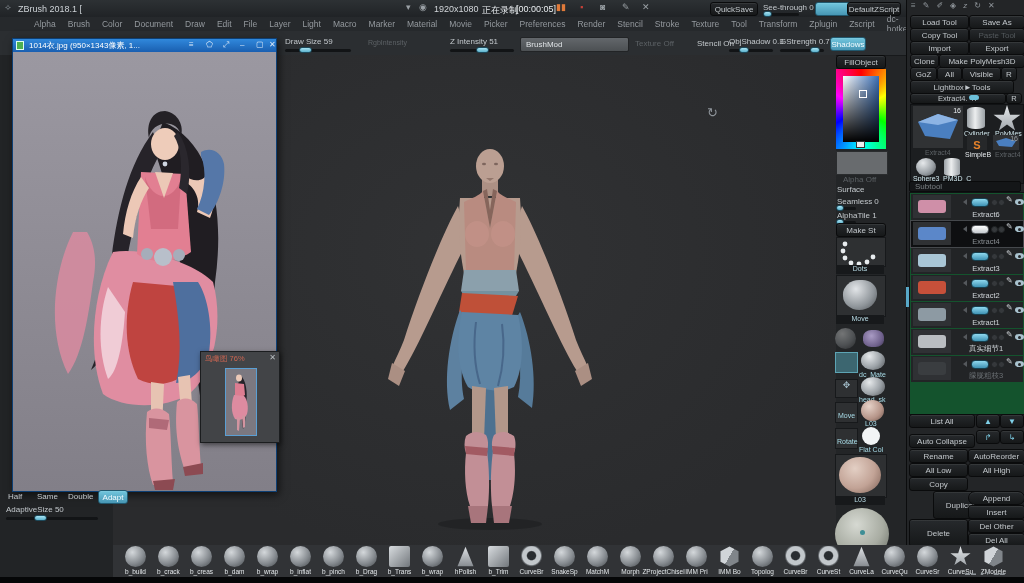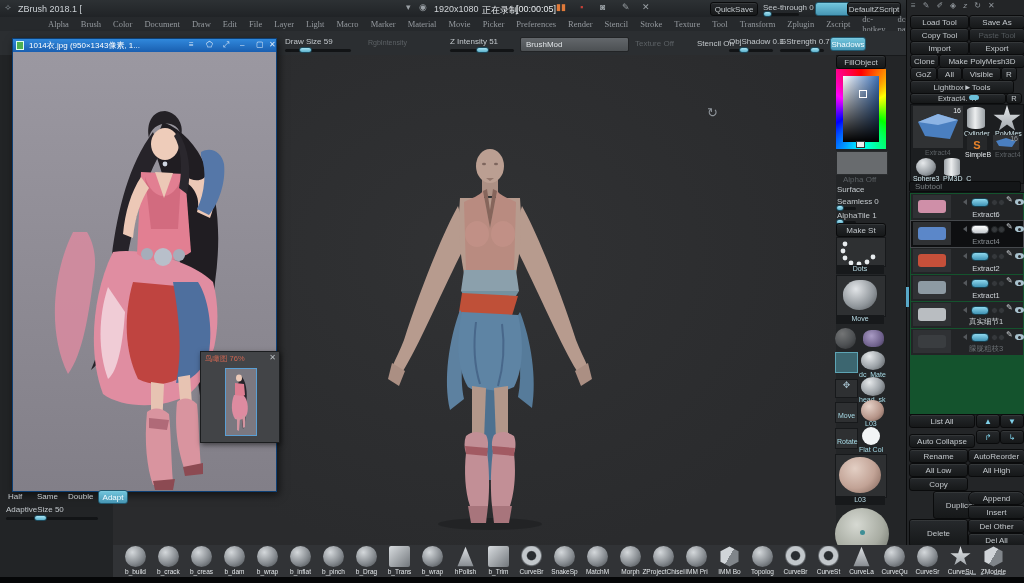--- a/index.html
+++ b/index.html
@@ -16,21 +16,21 @@
   .btn.dim{color:#53585c;}
   .btn.cyan{background:linear-gradient(#72c6de,#4796b4);color:#f1fbff;border-color:#21586e;}
   .btn.tall{height:26px;}
   .secbar{position:absolute;height:11px;background:#141618;border:1px solid #0a0b0c;border-radius:2px;
        color:#7b8084;font-size:8px;display:flex;align-items:center;padding-left:5px;}
   .slider{position:absolute;height:3px;background:#121416;border-radius:2px;}
   .slider i{position:absolute;top:-2px;height:6px;width:13px;background:linear-gradient(#a8e4f4,#5cb2cc);border-radius:3px;border:1px solid #1d4a5c;box-sizing:border-box;}
   
   #titlebar{position:absolute;left:0;top:0;width:1024px;height:17px;background:linear-gradient(#2d3134,#202326);border-bottom:1px solid #101214;}
   #titlebar .glyph{position:absolute;top:2px;font-size:9px;color:#9aa0a5;}
-  #menubar{position:absolute;left:0;top:17px;width:906px;height:14px;background:#26292c;display:flex;align-items:center;gap:12px;padding-left:48px;box-sizing:border-box;font-family:Liberation Serif, serif;}
+  #menubar{position:absolute;left:0;top:17px;width:906px;height:14px;background:#26292c;display:flex;align-items:center;gap:12px;padding-left:34px;box-sizing:border-box;}
   .mitem{font-size:8.5px;color:#94999e;}
   #shelf{position:absolute;left:0;top:31px;width:906px;height:24px;background:#2b2e31;border-bottom:1px solid #17191b;}
   
   #leftmargin{position:absolute;left:0;top:55px;width:113px;height:522px;background:#222426;}
   #canvas{position:absolute;left:113px;top:55px;width:723px;height:490px;background:radial-gradient(ellipse at 50% 40%, #313234, #2a2b2d 75%);}
   #rotate-hint{position:absolute;left:594px;top:50px;font-size:13px;color:#8d9399;}
   
   #imgwin{position:absolute;left:12px;top:38px;width:263px;height:452px;border:1px solid #0d3f74;box-shadow:2px 3px 8px rgba(0,0,0,.6);}
   #imgwin .wtitle{position:absolute;left:0;top:0;right:0;height:13px;background:linear-gradient(#3088dc,#1a5fb0);display:flex;align-items:center;}
   #imgwin .wtitle .txt{font-size:8px;color:#fff;margin-left:16px;white-space:nowrap;overflow:hidden;max-width:150px;}
@@ -425,20 +425,32 @@
           </div>
           <span class="tri"></span>
           <span class="pill selected"></span>
           <span class="dot d1"></span>
           <span class="dot d2"></span>
           <span class="pen"></span>
           <span class="eyeic"></span>
           <div class="stname">Extract4</div>
         </div>
 
+        <div class="strow">
+          <div class="stthumb">
+            <i style="background: rgb(169, 198, 214);"></i>
+          </div>
+          <span class="tri"></span>
+          <span class="pill"></span>
+          <span class="dot d1"></span>
+          <span class="dot d2"></span>
+          <span class="pen"></span>
+          <span class="eyeic"></span>
+          <div class="stname">Extract3</div>
+        </div>
 
         <div class="strow">
           <div class="stthumb">
             <i style="background: rgb(198, 80, 58);"></i>
           </div>
           <span class="tri"></span>
           <span class="pill"></span>
           <span class="dot d1"></span>
           <span class="dot d2"></span>
           <span class="pen"></span>

